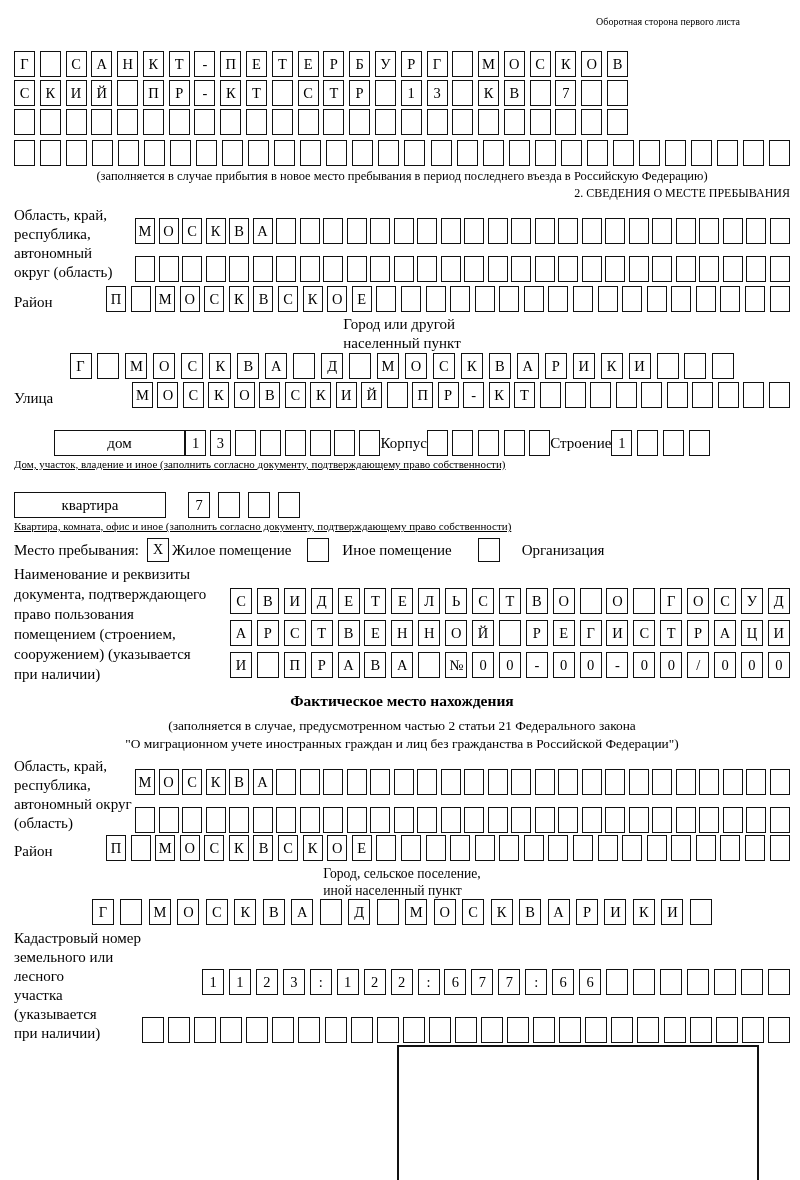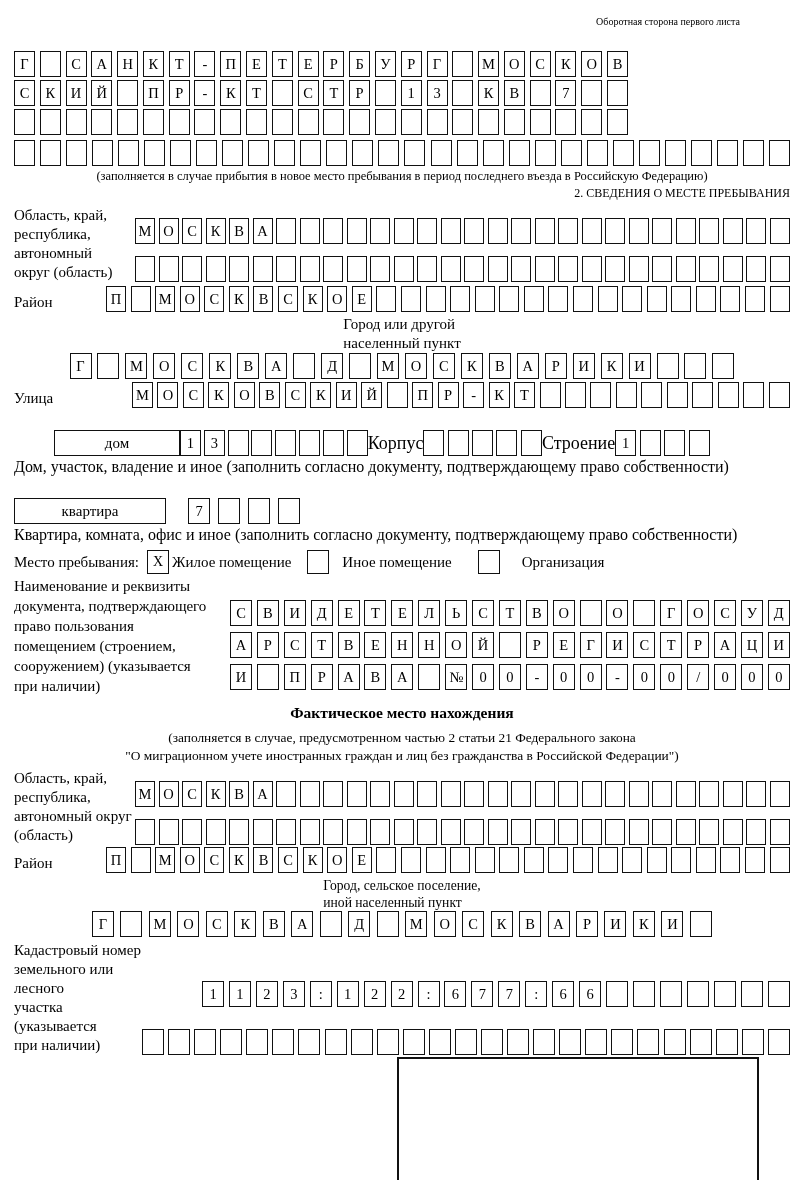--- a/index.html
+++ b/index.html
@@ -11,36 +11,36 @@
   .lbl-sm{font-size:13.4px;line-height:17px;}
   .line{display:flex;align-items:flex-end;}
   .line .lbl{flex:1 1 auto;}
   .vcenter{align-items:center;flex-direction:column;}
   .boxrow{display:flex;justify-content:space-between;--cw:21px;}
   .cell{box-sizing:border-box;flex:0 0 var(--cw);width:var(--cw);height:26px;border:1.7px solid #111;
         display:flex;align-items:center;justify-content:center;font-size:14.5px;background:#fff;}
   .cw20{--cw:20px}.cw21{--cw:21px}.cw22{--cw:22px}
   .mb2{margin-bottom:2px}.mb3{margin-bottom:3px}.mb4{margin-bottom:4px}.mb5{margin-bottom:22px}
   .mb6{margin-bottom:6px}
-  .caption{font-size:16px;}
+  .caption{font-size:11px;text-decoration:underline;}
   .caption-c{font-size:12.5px;text-align:center;}
   .s2title{text-align:right;font-weight:normal;font-size:12px;margin:2px 0 5px 0;}
   .facttitle{text-align:center;font-weight:bold;font-size:15.5px;margin:8px 0 7px 0;}
   .factcap{text-align:center;font-size:13.4px;line-height:18px;}
   .block1{display:flex;}
   .block1 .lbl{flex:0 0 162px;}
   .block1 .rows{flex:0 0 614px;}
   .w614{width:614px}.w655{width:655px}.w658{width:658px}.w665{width:665px}.w684{width:684px}
   .w560{width:560px}.w620{width:620px}.w588{width:588px}.w648{width:648px}.w776{width:776px}
   .rows .boxrow{margin-bottom:3px;}
   .gap12>.boxrow:first-child{margin-bottom:12px;}
   .widebox{box-sizing:border-box;border:1.8px solid #111;height:26px;display:flex;align-items:center;
            justify-content:center;font-size:15px;}
   .domrow{display:flex;align-items:center;justify-content:space-between;width:656px;padding-left:40px;}
-  .inl-lbl{font-size:18px;white-space:nowrap;}
+  .inl-lbl{font-size:15px;white-space:nowrap;}
   .kvrow{display:flex;align-items:center;}
   .mrow{display:flex;align-items:center;font-size:15px;text-align:right;}
   .mcell{box-sizing:border-box;width:22px;height:24px;border:1.7px solid #111;display:flex;
          align-items:center;justify-content:center;font-size:14px;}
   .docrows .boxrow{margin-bottom:6px;}
   .right{margin-left:auto;}
   .stamp{margin-left:383px;width:362px;margin-top:2px;}
   .stampbox{box-sizing:border-box;width:362px;height:174px;border:2px solid #111;background:#fff;}
 </style>
 </head>

